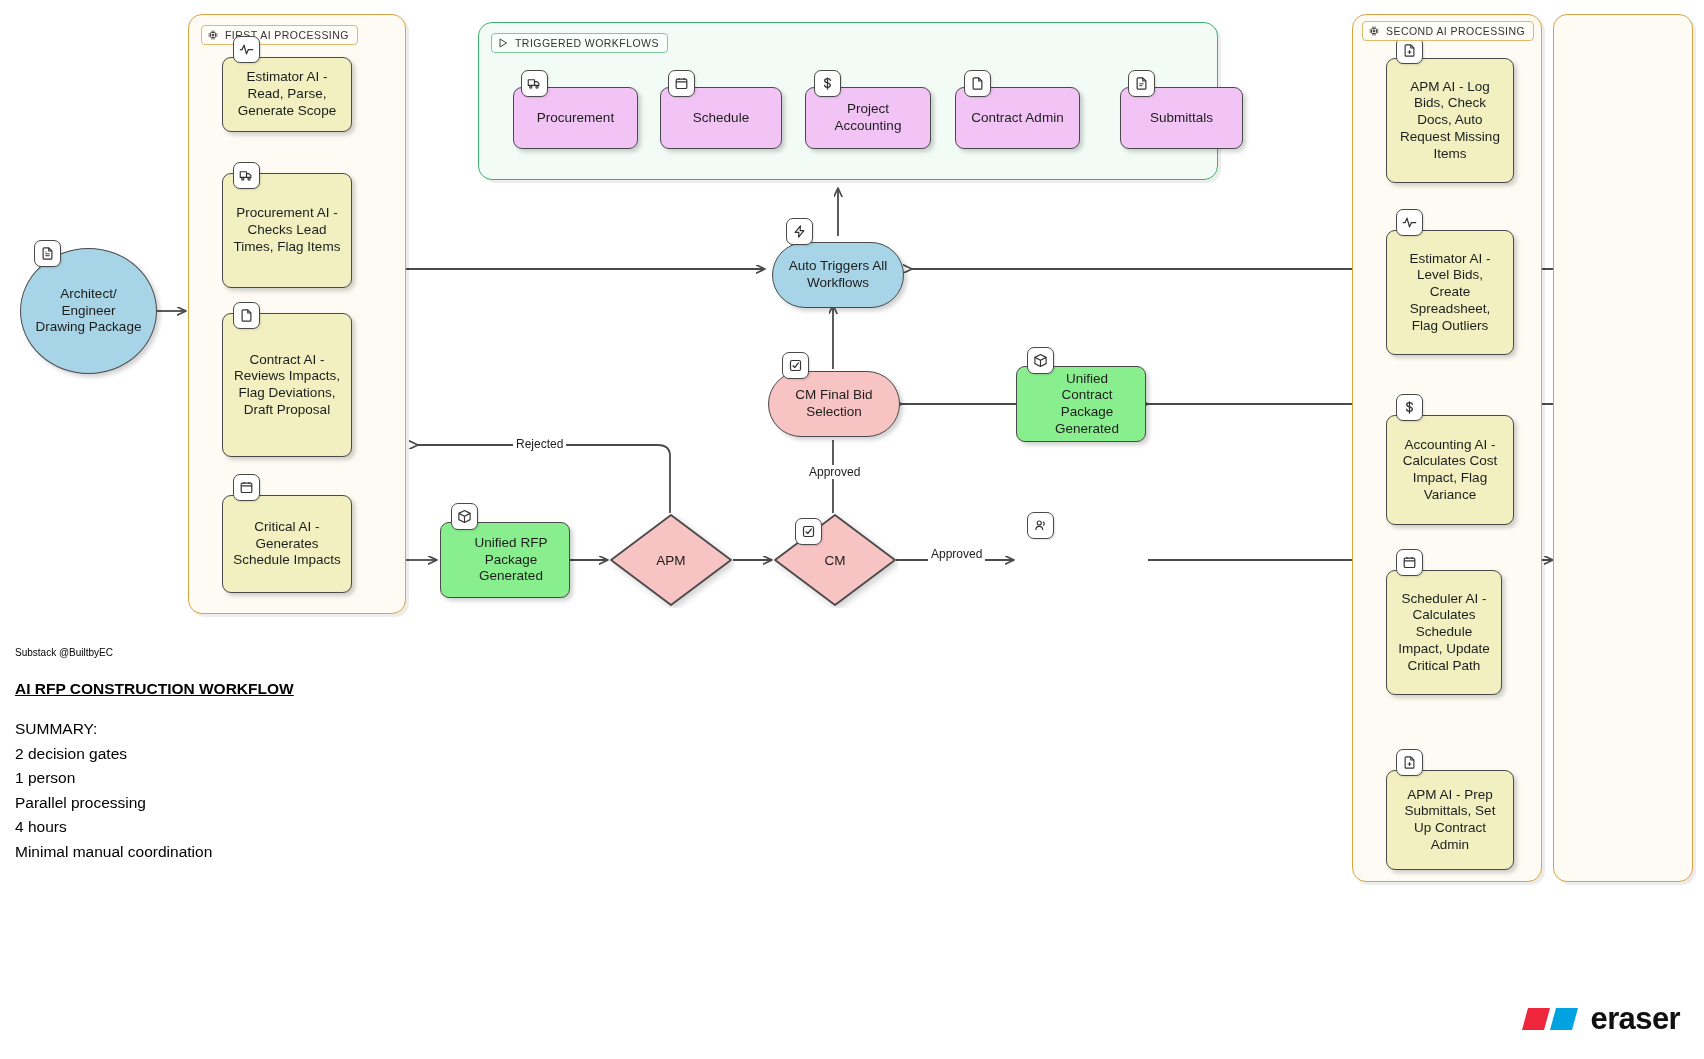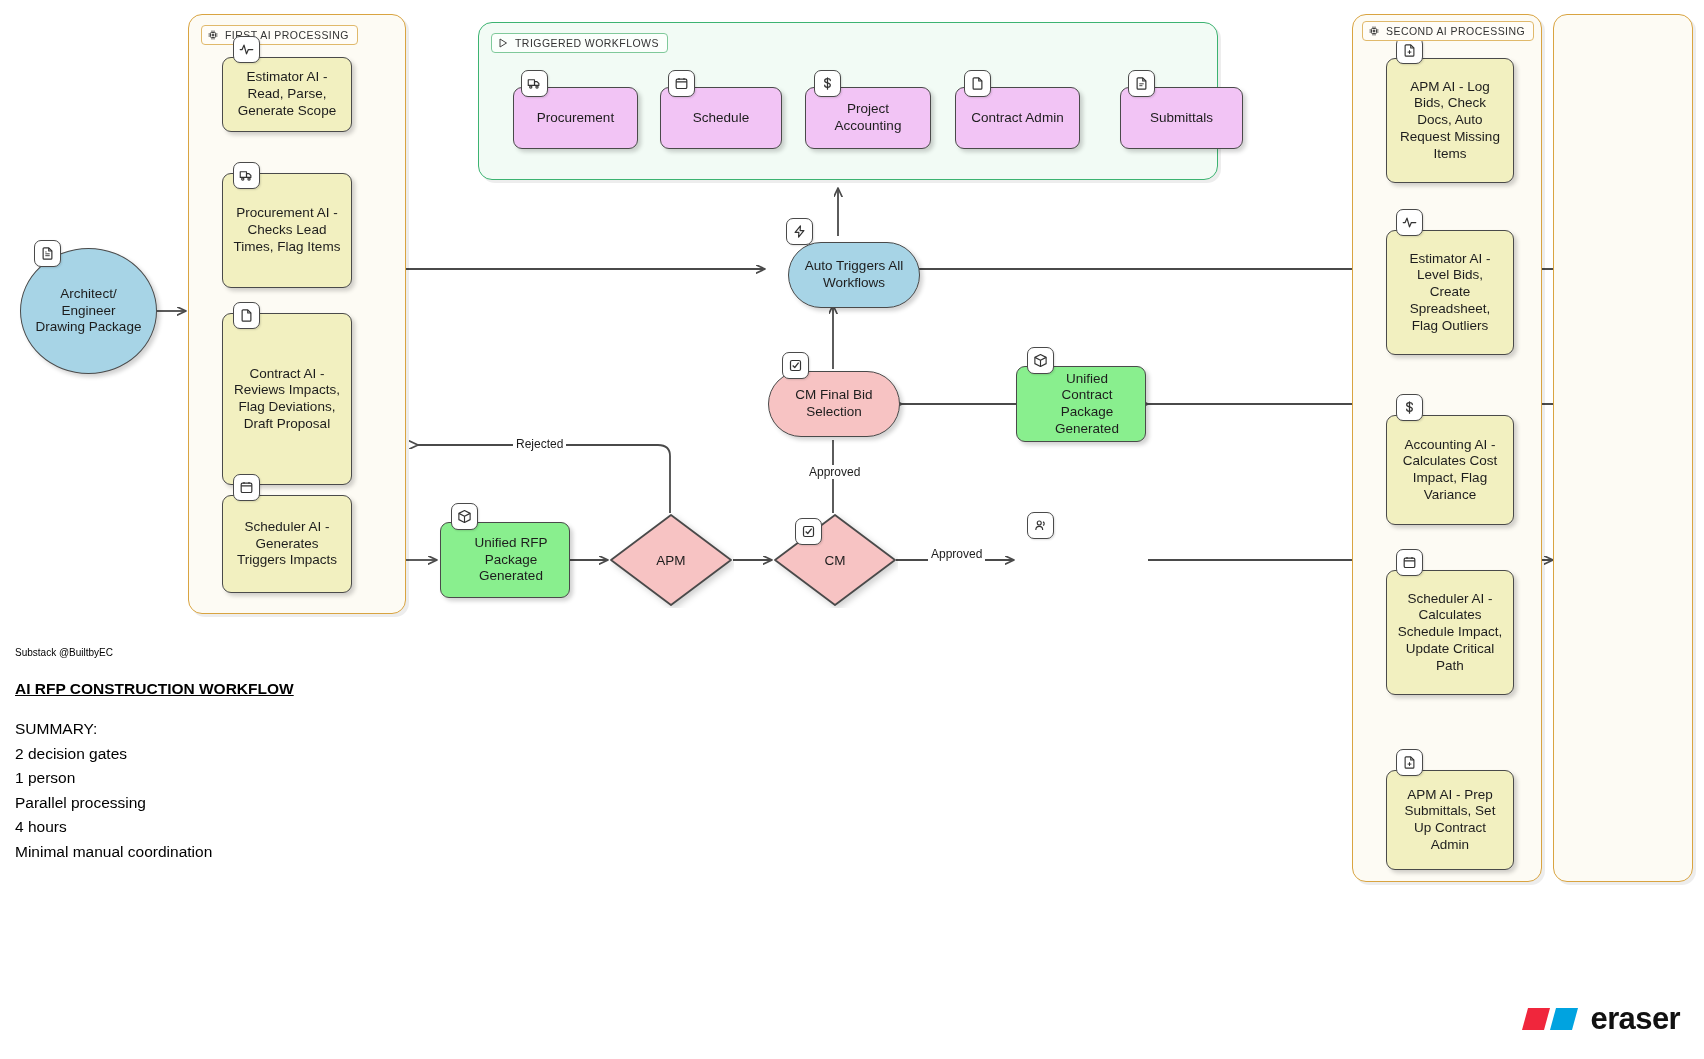--- a/index.html
+++ b/index.html
@@ -293,32 +293,32 @@
   </div>
   <div class="badge" style="left:233px; top:162px;">
     <svg width="15" height="15" viewBox="0 0 24 24" fill="none" stroke="#333" stroke-width="1.8" stroke-linejoin="round">
       <path d="M2 6h10v9H2z"></path>
         <path d="M12 9h4l3 3v3h-7z"></path>
       <circle cx="6" cy="17.5" r="1.8"></circle>
         <circle cx="16" cy="17.5" r="1.8"></circle>
     </svg>
   </div>
 
-  <div class="node yellow" style="left:222px; top:313px; width:130px; height:172px;">
+  <div class="node yellow" style="left:222px; top:313px; width:130px; height:144px;">
     <span>Contract AI - Reviews Impacts, Flag Deviations, Draft Proposal</span>
   </div>
   <div class="badge" style="left:233px; top:302px;">
     <svg width="15" height="15" viewBox="0 0 24 24" fill="none" stroke="#333" stroke-width="1.9" stroke-linejoin="round">
       <path d="M14 3H6.5A1.5 1.5 0 0 0 5 4.5v15A1.5 1.5 0 0 0 6.5 21h11a1.5 1.5 0 0 0 1.5-1.5V8z"></path>
       <path d="M14 3v5h5"></path>
     </svg>
   </div>
 
   <div class="node yellow" style="left:222px; top:495px; width:130px; height:98px;">
-    <span>Scheduler AI - Generates Triggers Impacts</span>
+    <span>Critical AI - Generates Schedule Impacts</span>
   </div>
   <div class="badge" style="left:233px; top:474px;">
     <svg width="15" height="15" viewBox="0 0 24 24" fill="none" stroke="#333" stroke-width="1.9" stroke-linejoin="round">
       <rect x="3.5" y="5" width="17" height="15" rx="2"></rect>
         <path d="M3.5 9.5h17M8 3v3M16 3v3"></path>
     </svg>
   </div>
 
   <div class="node purple" style="left:513px; top:87px; width:125px; height:62px;">
     <span>Procurement</span>
@@ -366,21 +366,21 @@
     <span>Submittals</span>
   </div>
   <div class="badge" style="left:1128px; top:70px;">
     <svg width="15" height="15" viewBox="0 0 24 24" fill="none" stroke="#333" stroke-width="1.9" stroke-linejoin="round">
       <path d="M14 3H6.5A1.5 1.5 0 0 0 5 4.5v15A1.5 1.5 0 0 0 6.5 21h11a1.5 1.5 0 0 0 1.5-1.5V8z"></path>
       <path d="M14 3v5h5"></path>
         <path d="M8.5 12.5h7M8.5 15.5h5" stroke-width="1.5"></path>
     </svg>
   </div>
 
-  <div class="node blue stadium" style="left:788px; top:242px; width:132px; height:66px;">
+  <div class="node blue stadium" style="left:772px; top:242px; width:132px; height:66px;">
     <span>Auto Triggers All Workflows</span>
   </div>
   <div class="badge" style="left:786px; top:218px;">
     <svg width="15" height="15" viewBox="0 0 24 24" fill="none" stroke="#333" stroke-width="1.9" stroke-linejoin="round">
       <path d="M13.5 3 5 13.5h6L10.5 21 19 10.5h-6z"></path>
     </svg>
   </div>
 
   <div class="node pink stadium" style="left:768px; top:371px; width:132px; height:66px;">
     <span>CM Final Bid Selection</span>
@@ -463,21 +463,21 @@
   <div class="node yellow" style="left:1386px; top:415px; width:128px; height:110px;">
     <span>Accounting AI - Calculates Cost Impact, Flag Variance</span>
   </div>
   <div class="badge" style="left:1396px; top:394px;">
     <svg width="15" height="15" viewBox="0 0 24 24" fill="none" stroke="#333" stroke-width="2" stroke-linecap="round">
       <path d="M12 3v18"></path>
         <path d="M16.5 7.2c0-2-2-3.2-4.5-3.2s-4.5 1.2-4.5 3.4c0 4.6 9 2.4 9 7 0 2.2-2 3.6-4.5 3.6s-4.5-1.3-4.5-3.3"></path>
     </svg>
   </div>
 
-  <div class="node yellow" style="left:1386px; top:570px; width:128px; height:125px;">
+  <div class="node yellow" style="left:1386px; top:570px; width:116px; height:125px;">
     <span>Scheduler AI - Calculates Schedule Impact, Update Critical Path</span>
   </div>
   <div class="badge" style="left:1396px; top:549px;">
     <svg width="15" height="15" viewBox="0 0 24 24" fill="none" stroke="#333" stroke-width="1.9" stroke-linejoin="round">
       <rect x="3.5" y="5" width="17" height="15" rx="2"></rect>
         <path d="M3.5 9.5h17M8 3v3M16 3v3"></path>
     </svg>
   </div>
 
   <div class="node yellow" style="left:1386px; top:770px; width:128px; height:100px;">

